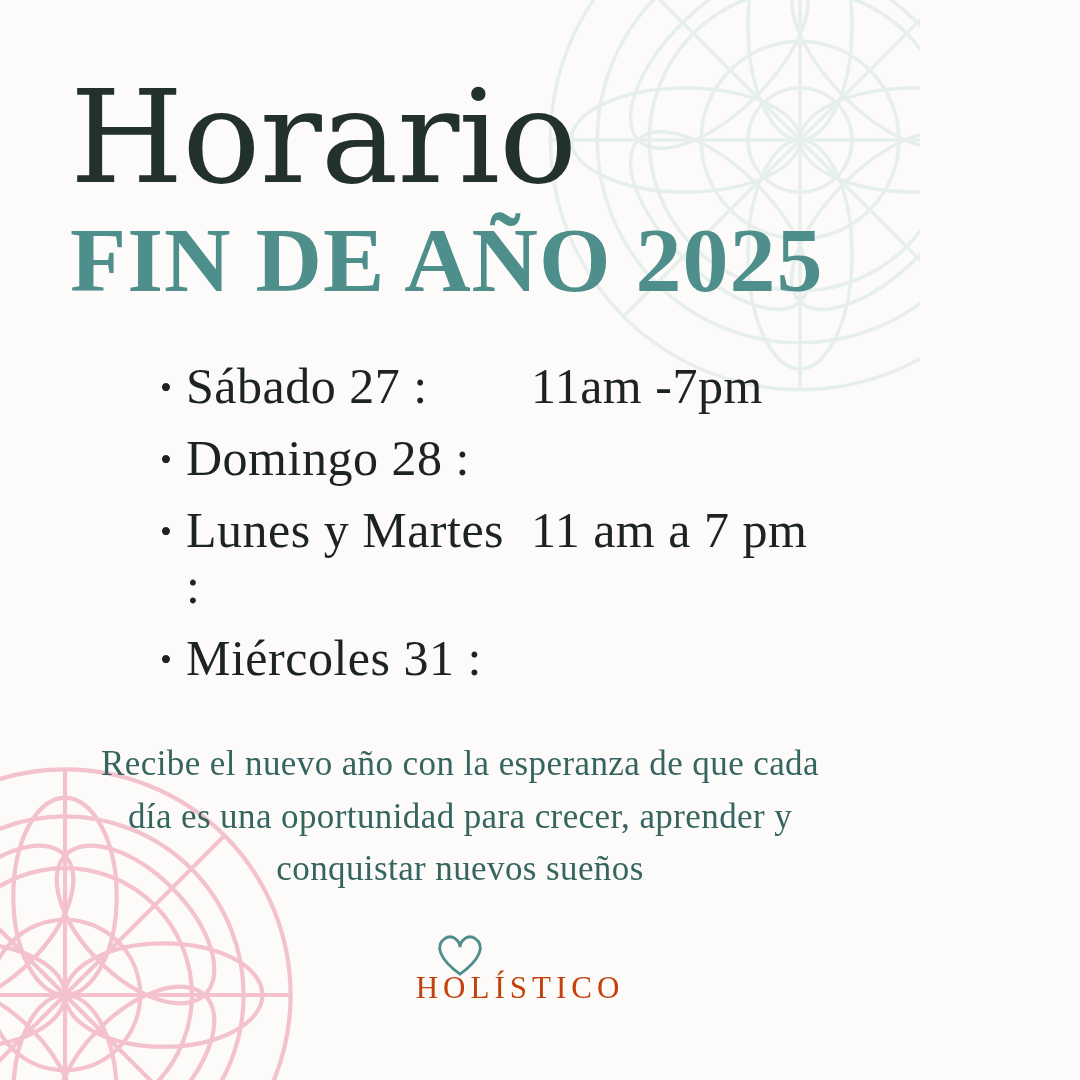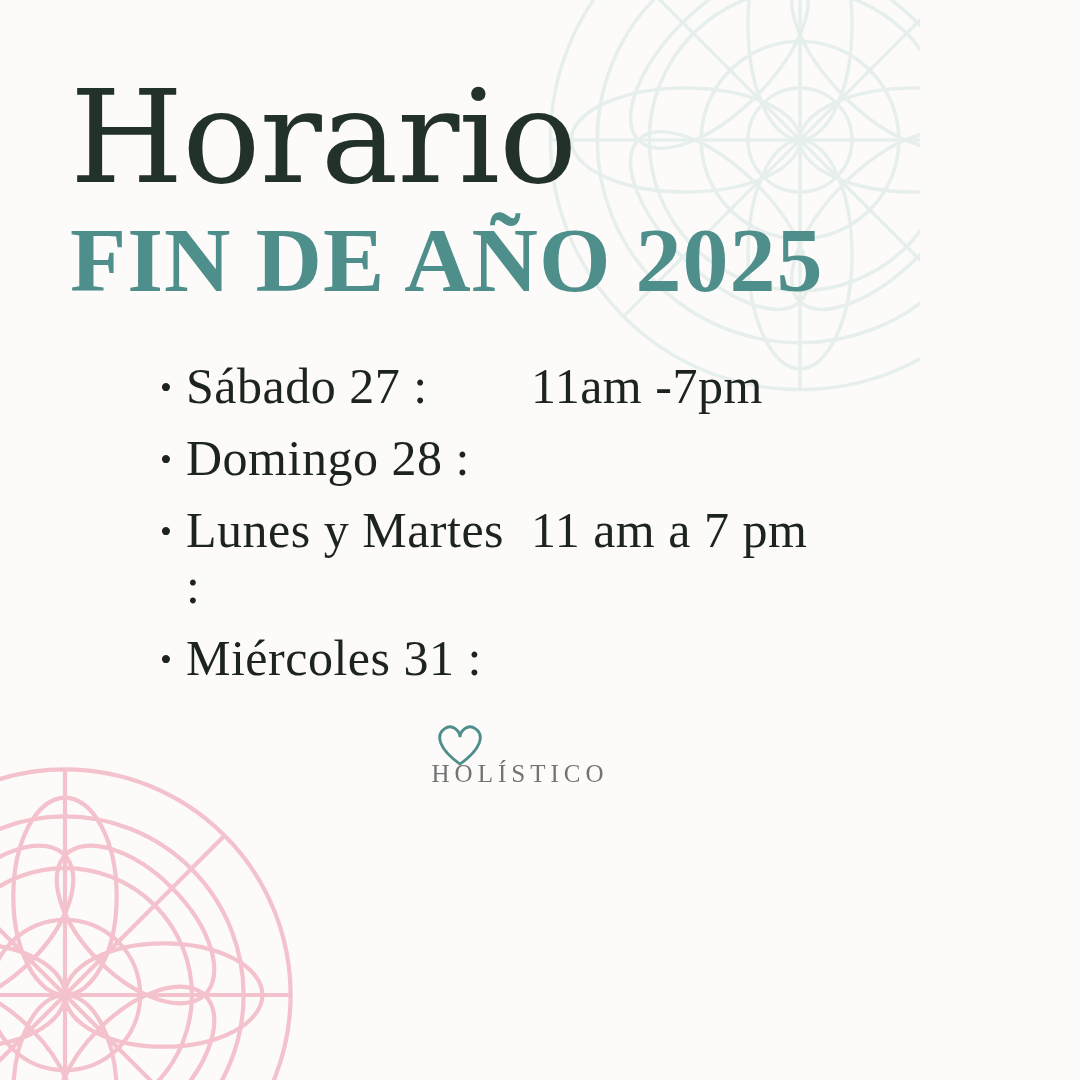--- a/index.html
+++ b/index.html
@@ -134,23 +134,23 @@
     font-family: "DejaVu Serif", "Liberation Serif", serif;
     font-style: italic;
     font-weight: 700;
     font-size: 76px;
     color: #111111;
     letter-spacing: -1px;
     line-height: 1;
   }
   .logo-sub {
     font-family: "Liberation Serif", serif;
-    font-size: 25px;
+    font-size: 31px;
     letter-spacing: 5px;
-    color: #737373;
+    color: #c2410c;
     margin-top: -4px;
     padding-left: 120px;
   }
 </style>
 </head>
 <body>
 
 <div class="poster">
 
   <svg class="mandala-tr" viewBox="0 0 200 200">
@@ -223,20 +223,21 @@
         <span class="bullet">•</span>
         <span class="day">Lunes y Martes :</span>
         <span class="hours">11 am a 7 pm</span>
       </li>
       <li>
         <span class="bullet">•</span>
         <span class="day">Miércoles 31 :</span>
       </li>
     </ul>
 
+    <p class="message">Recibe el nuevo año con la esperanza de que cada día es una oportunidad para crecer, aprender y conquistar nuevos sueños</p>
 
     <div class="logo-block">
       <svg class="logo-heart" viewBox="0 0 60 46">
         <path d="M30 44 C 8 28, 4 14, 14 7 C 22 1, 30 10, 30 16 C 30 10, 38 1, 46 7 C 56 14, 52 28, 30 44 Z" fill="none" stroke="#4e8e8b" stroke-width="3"></path>
       </svg>
       <div class="logo-sub">HOLÍSTICO</div>
     </div>
 
   </div>
 </div>

